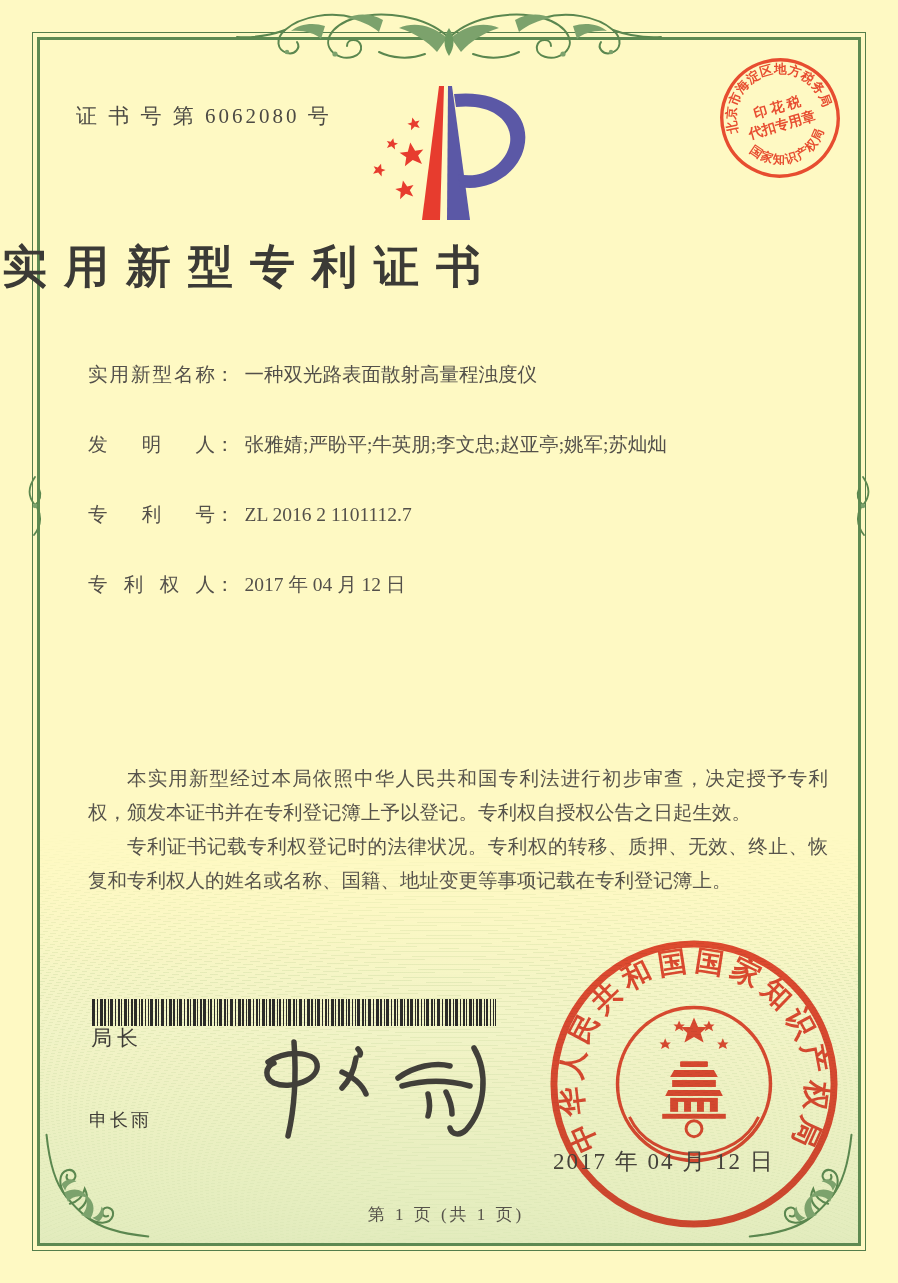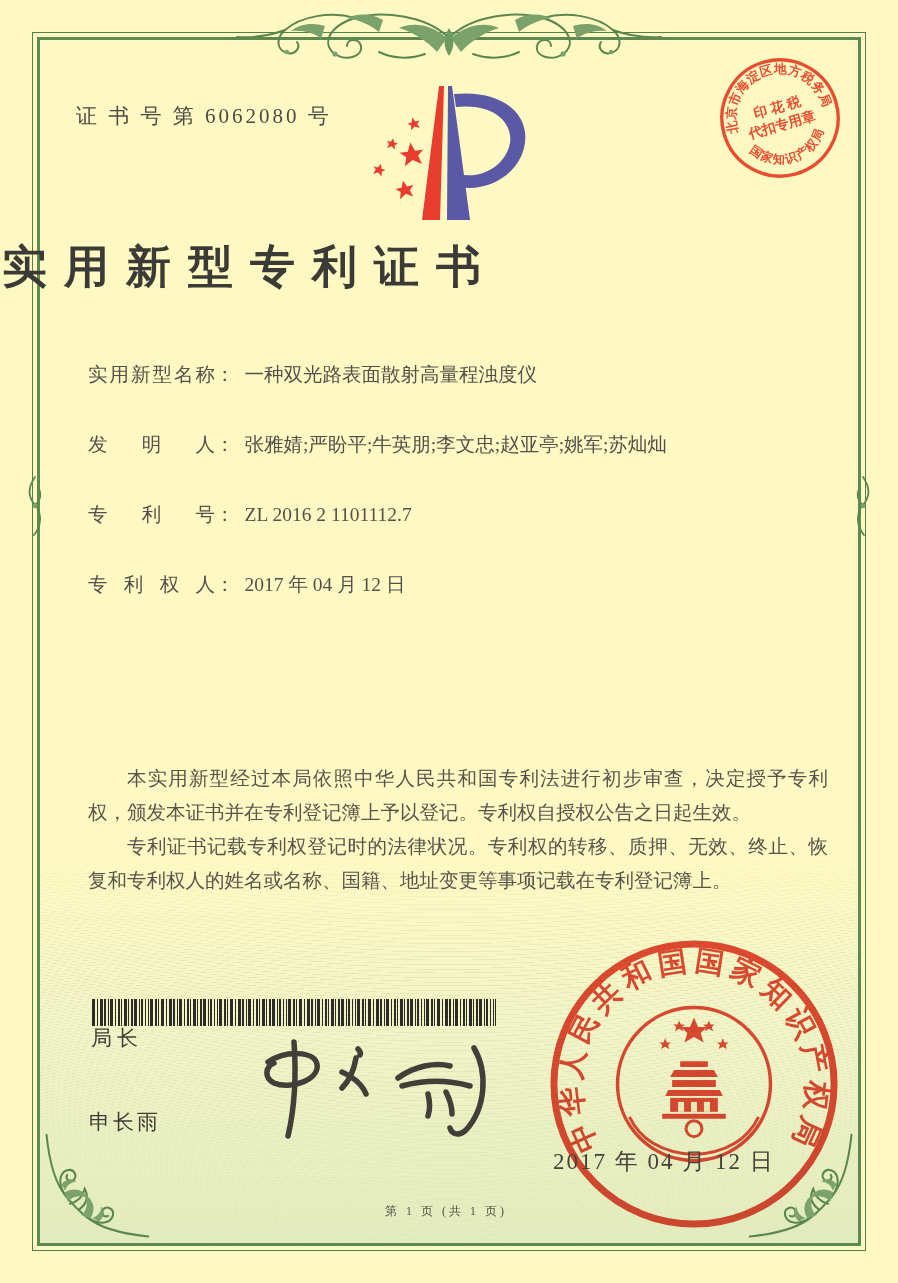--- a/index.html
+++ b/index.html
@@ -35,30 +35,30 @@
     font-size:45px; font-weight:600; letter-spacing:17px; padding-left:2px; color:#3b3a36;}
   .fields{position:absolute; left:88px; top:360px; right:60px; z-index:4;}
   .frow{height:70px; font-size:19.5px; color:#53504a; line-height:29px; white-space:nowrap;}
   .flabel{display:inline-block; width:127px; text-align:justify; text-align-last:justify; vertical-align:top;}
   .fcolon{display:inline-block; margin-right:10px;}
   .paras{position:absolute; left:88px; right:70px; top:752px; z-index:4;margin-top:10px;}
   .paras p{margin:0; font-size:19.5px; line-height:34px; color:#57544c;
     text-align:justify; text-indent:2em;}
   .barcode{position:absolute; left:90px; top:999px; width:408px; height:27px; z-index:4;}
   .signer-title{position:absolute; left:91px; top:1024px; font-size:21px; letter-spacing:5px; color:#3e3c37; z-index:5;}
-  .signer-name{position:absolute; left:89px; top:1108px; font-size:21px; letter-spacing:3px; color:#3e3c37; z-index:5;}
+  .signer-name{position:absolute; left:89px; top:1108px; font-size:18px; letter-spacing:3px; color:#3e3c37; z-index:5;}
   .signature{position:absolute; left:238px; top:1036px; width:262px; height:106px; z-index:5;}
   .seal{position:absolute; left:545px; top:935px; width:298px; height:298px; z-index:6;
     opacity:.92; mix-blend-mode:multiply;}
   .seal-date{position:absolute; left:553px; top:1146px; z-index:7;
     font-size:23px; letter-spacing:2px; color:#45423a;}
   .tax-stamp{position:absolute; left:706px; top:44px; width:148px; height:148px; z-index:6;
     transform:rotate(-16deg); opacity:.92; mix-blend-mode:multiply;}
   .footer{position:absolute; left:0; right:6px; top:1203px; text-align:center; z-index:4;
-    font-size:12px; letter-spacing:3px; color:#55524a;}
+    font-size:17px; letter-spacing:3px; color:#55524a;}
 </style>
 </head>
 <body>
 
 <div class="page">
 
   <div class="waves"></div>
   <div class="frame-outer"></div>
   <div class="frame-inner"></div>
 

